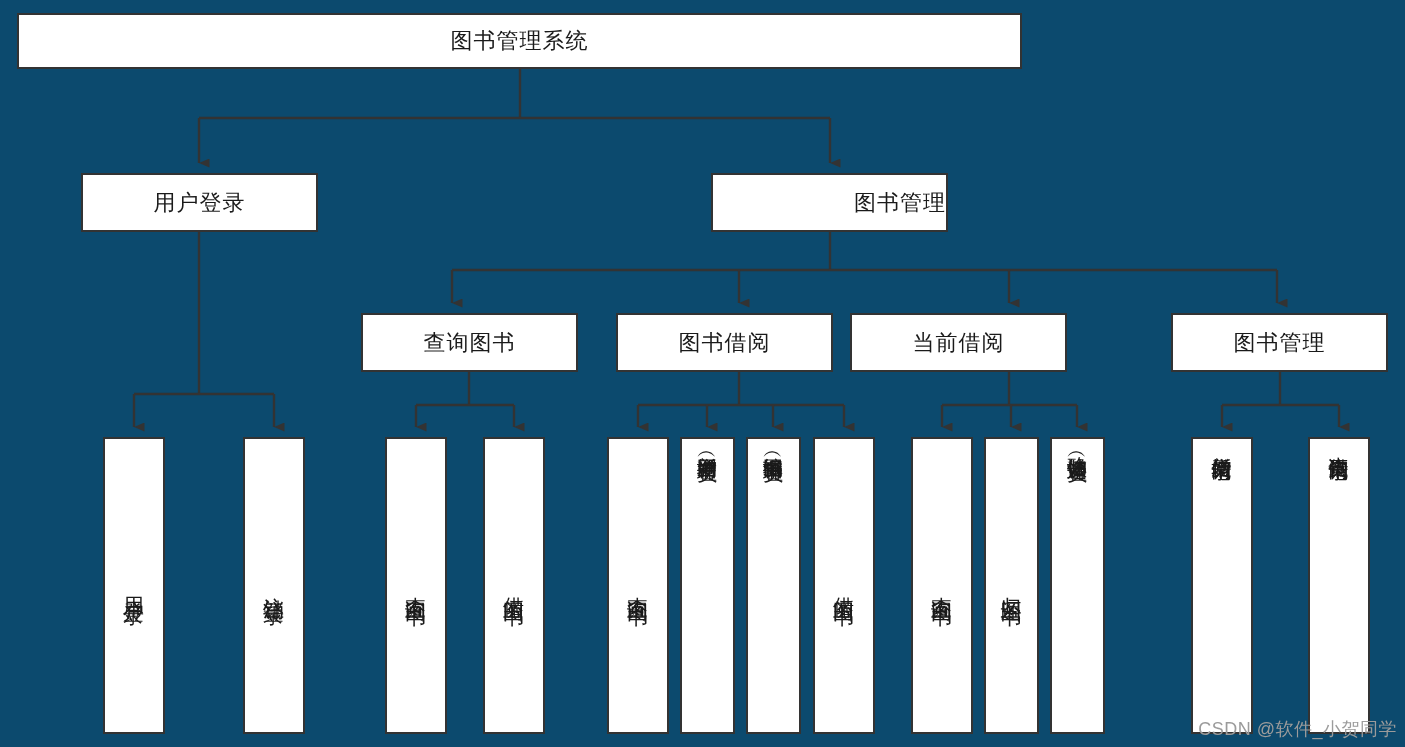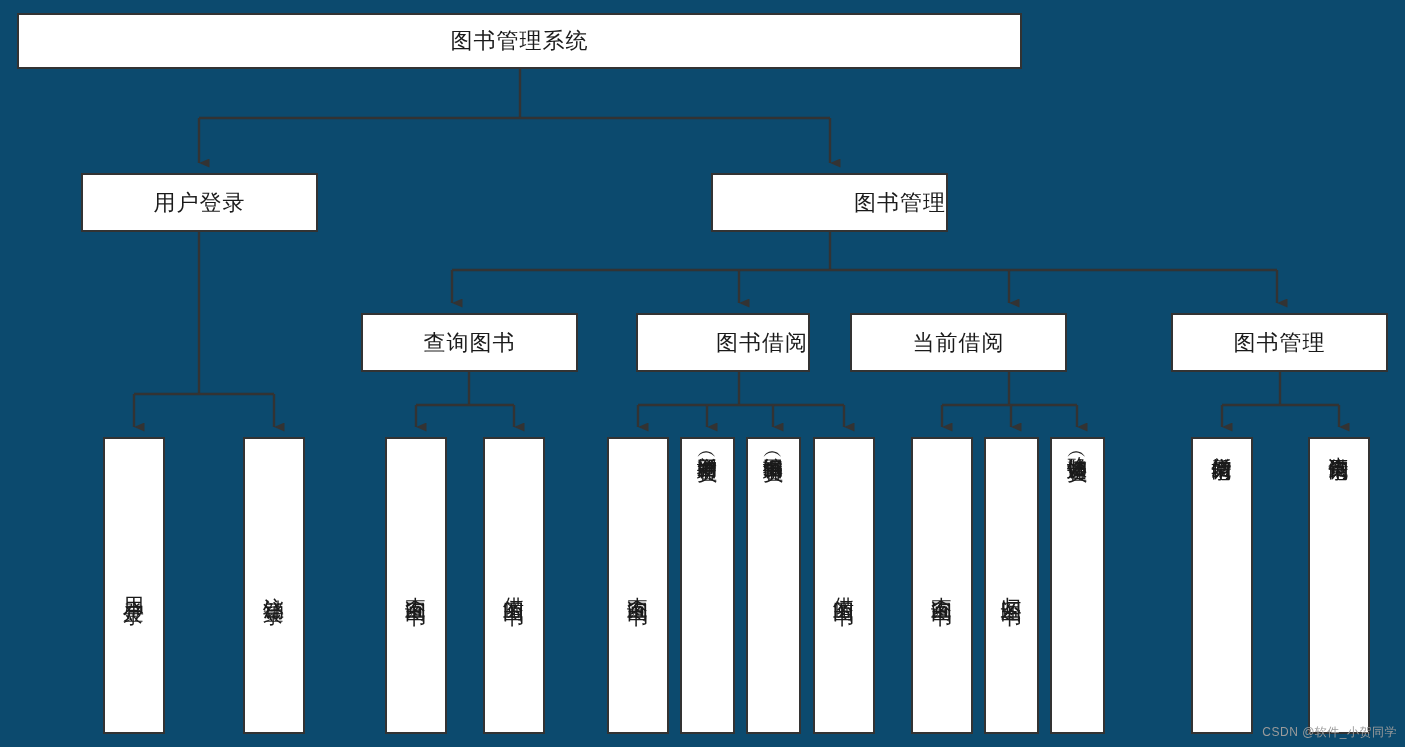--- a/index.html
+++ b/index.html
@@ -64,21 +64,21 @@
   .node.leaf.align-top {
     align-items: flex-start;
   }
   .node.leaf.align-top .label {
     padding-top: 2px;
   }
   #watermark {
     position: absolute;
     right: 8px;
     bottom: 6px;
-    font-size: 12px;
+    font-size: 18px;
     color: #9b9b9b;
     white-space: nowrap;
     letter-spacing: 0.5px;
   }
 </style>
 </head>
 <body>
 
 <div id="canvas">
 
@@ -141,21 +141,21 @@
   <div class="node mid" id="l2-0" style="left: 81px; top: 173px; width: 237px; height: 59px;">
     <span class="label">用户登录</span>
   </div>
   <div class="node mid" id="l2-1" style="left: 711px; top: 173px; width: 237px; height: 59px; justify-content: flex-end;">
     <span class="label">图书管理</span>
   </div>
 
   <div class="node mid" id="l3-0" style="left: 361px; top: 313px; width: 217px; height: 59px;">
     <span class="label">查询图书</span>
   </div>
-  <div class="node mid" id="l3-1" style="left: 636px; top: 313px; width: 174px; height: 59px; justify-content: flex-end;">
+  <div class="node mid" id="l3-1" style="left: 616px; top: 313px; width: 217px; height: 59px;">
     <span class="label">图书借阅</span>
   </div>
   <div class="node mid" id="l3-2" style="left: 850px; top: 313px; width: 217px; height: 59px;">
     <span class="label">当前借阅</span>
   </div>
   <div class="node mid" id="l3-3" style="left: 1171px; top: 313px; width: 217px; height: 59px;">
     <span class="label">图书管理</span>
   </div>
 
   <div class="node leaf" id="lf-0" style="left: 103px; top: 437px; width: 62px; height: 297px;">

